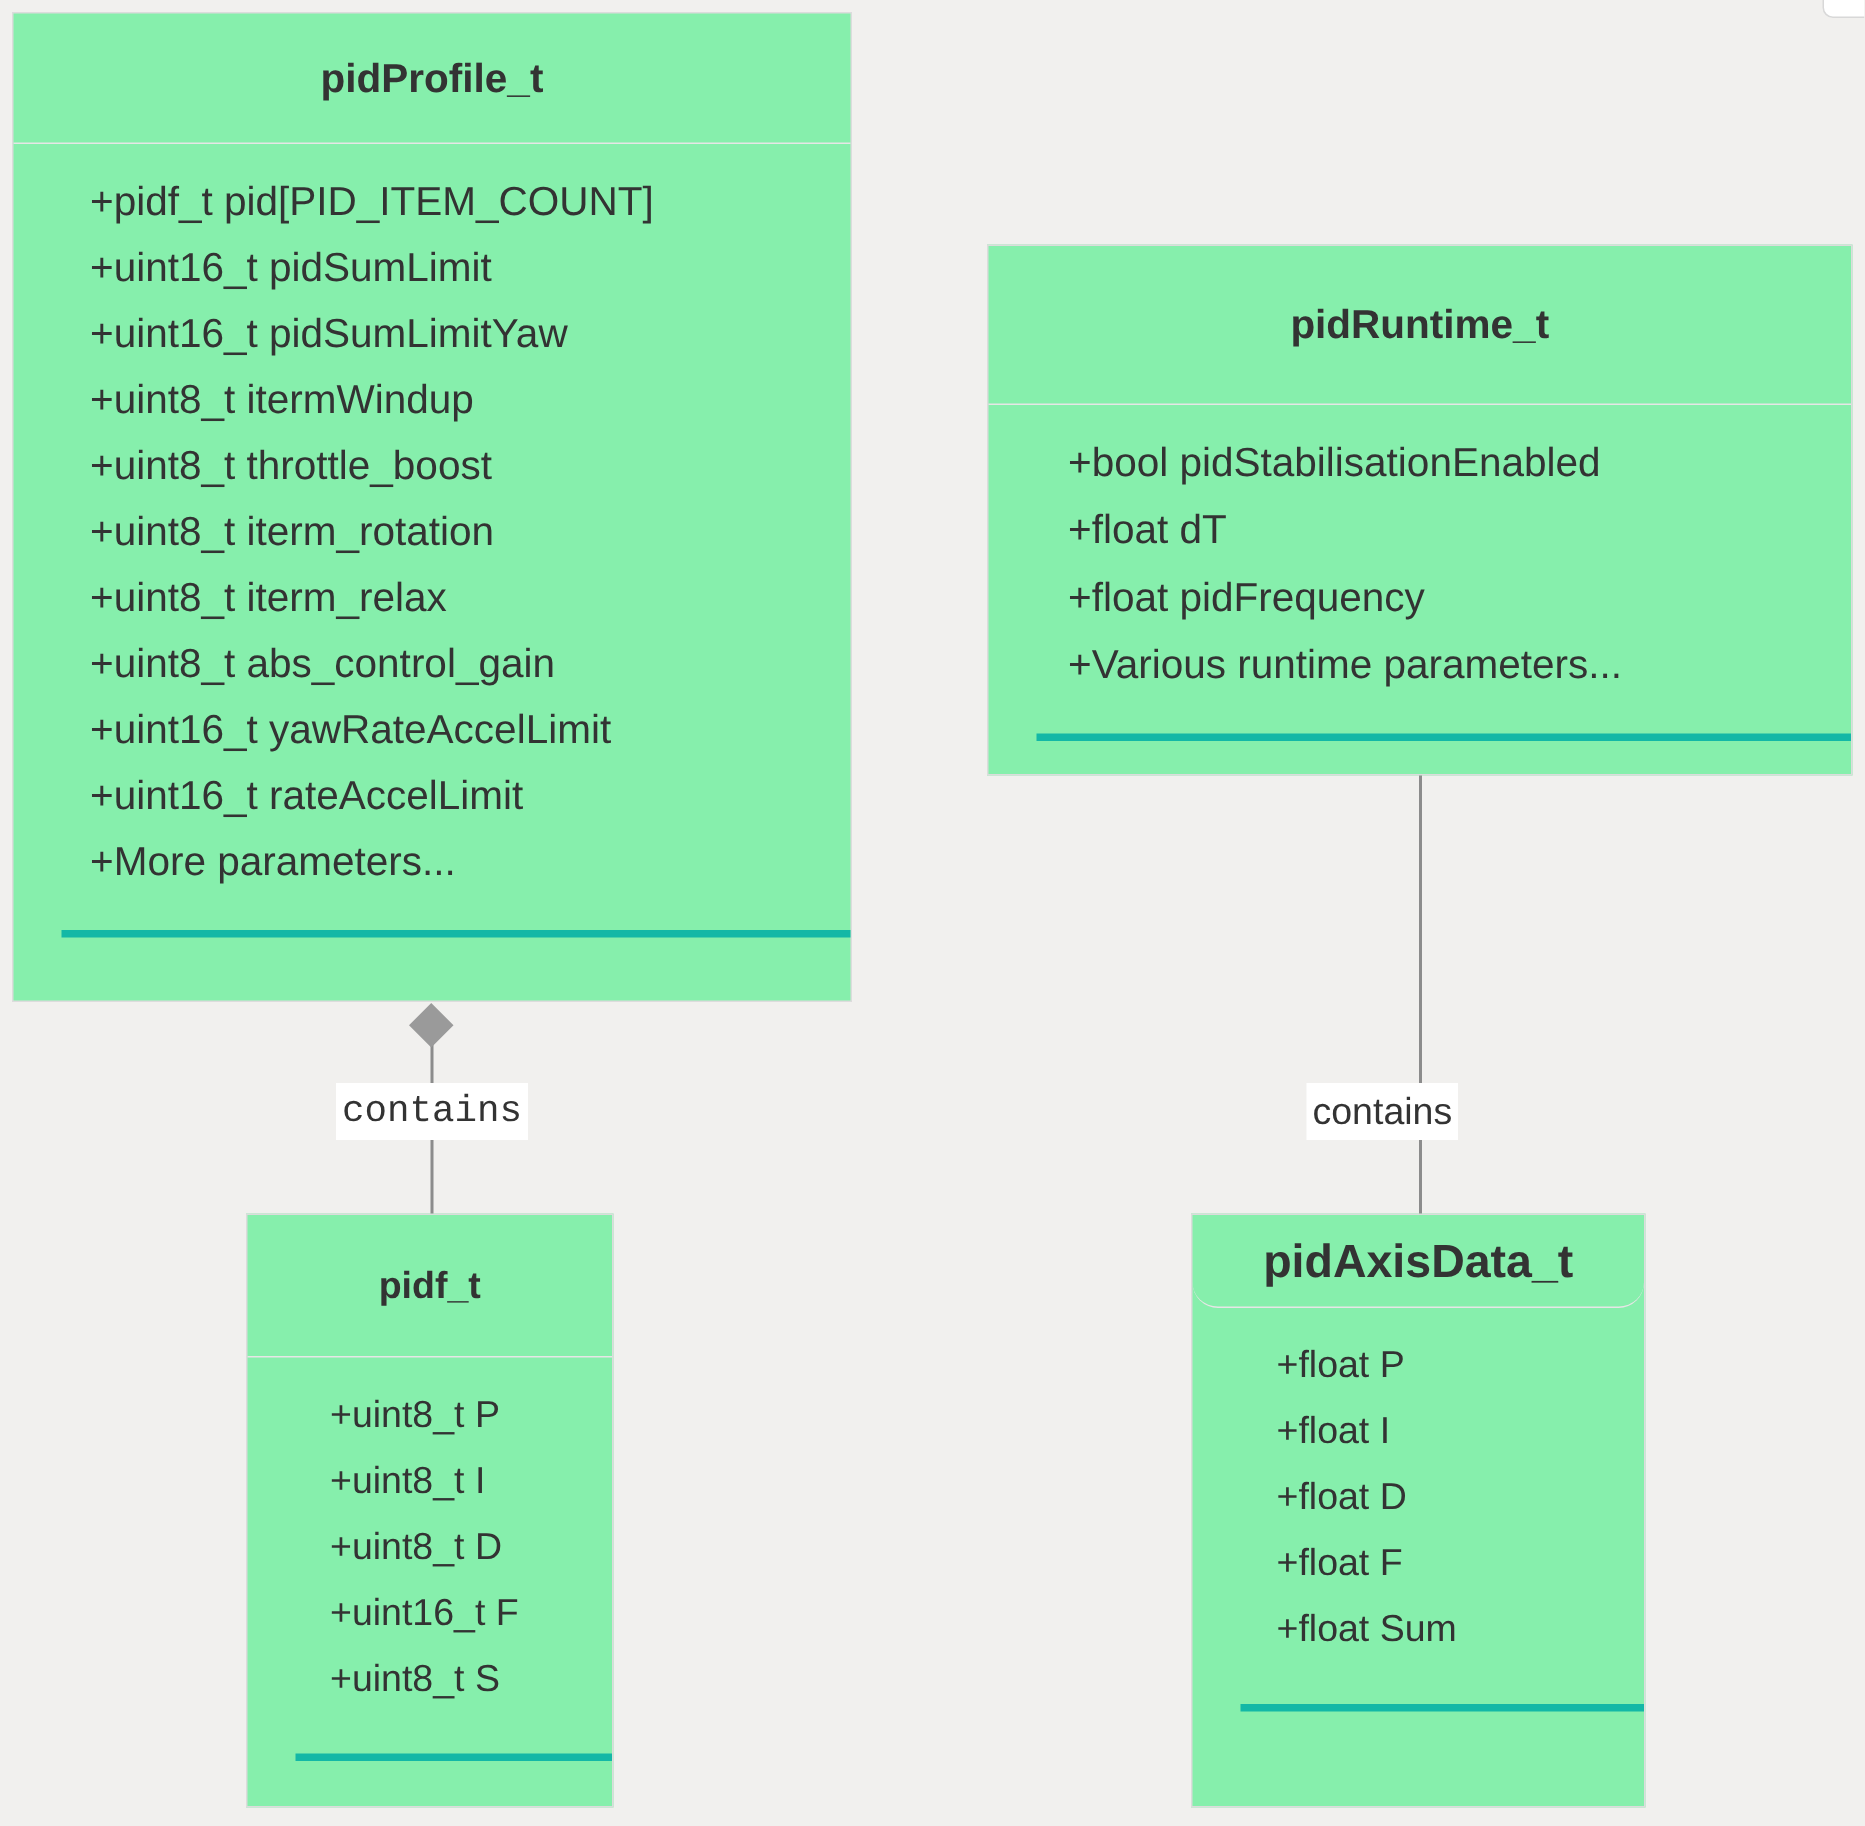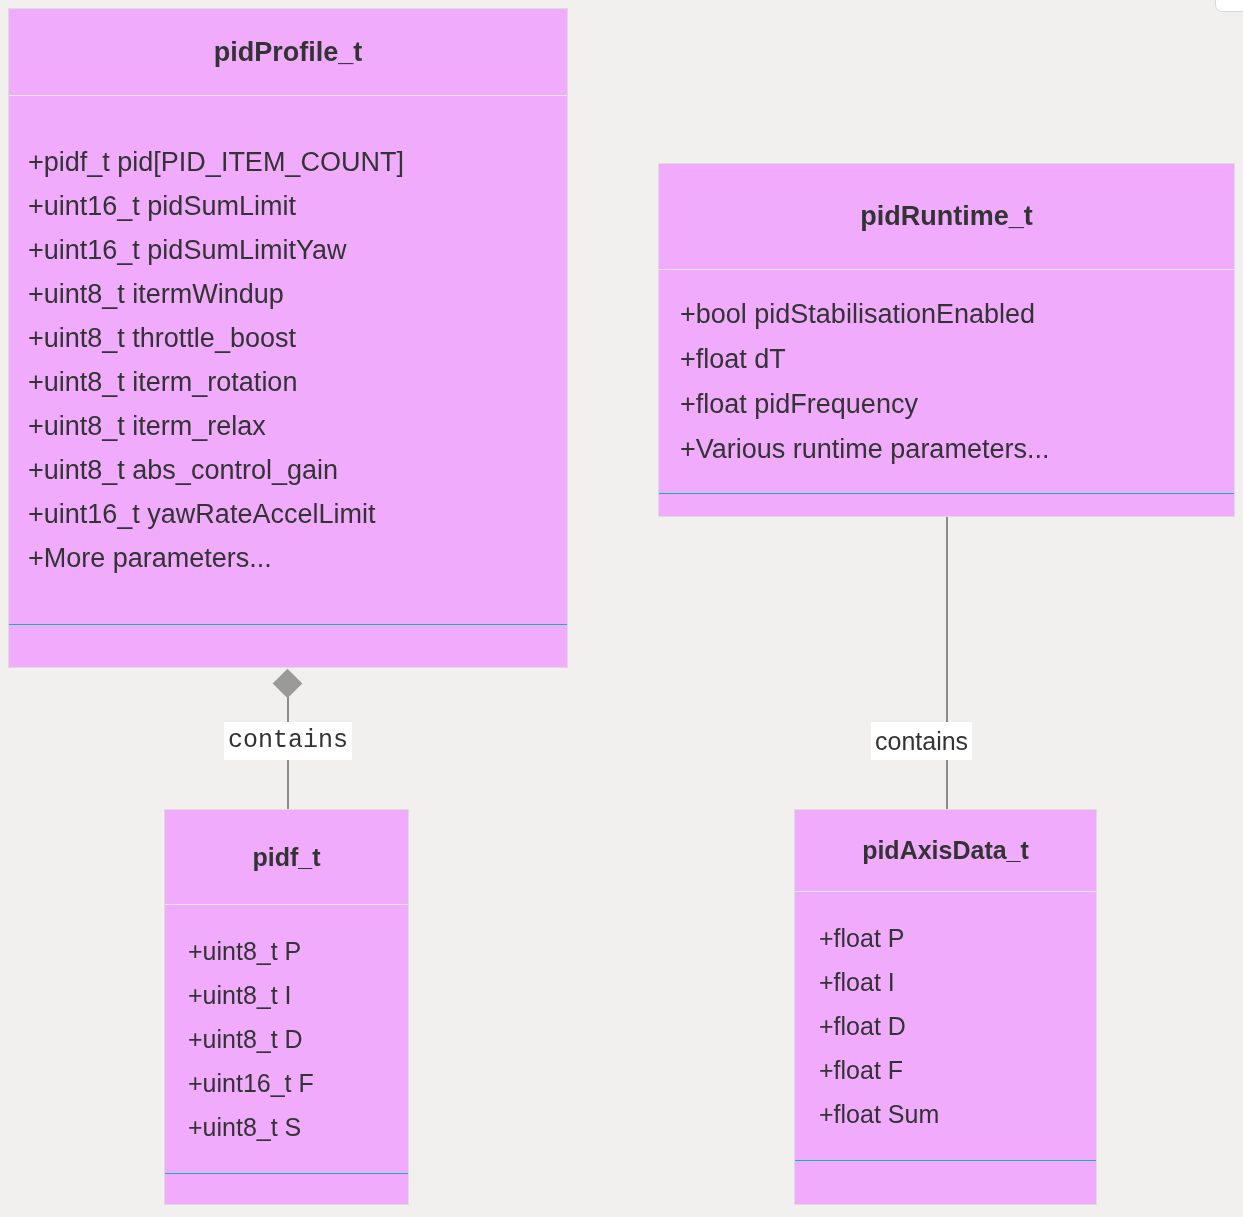--- a/index.html
+++ b/index.html
@@ -16,41 +16,42 @@
     position: relative;
     width: 1243px;
     height: 1217px;
     background: #f1f0ee;
     overflow: hidden;
   }
 
   
   .umlclass {
     position: absolute;
-    background: #f0abfc;
+    background: #86efac;
     border: 1px solid #dcdcdc;
     box-sizing: border-box;
   }
   .uml-title {
     text-align: center;
     font-weight: bold;
     color: #333333;
     border-bottom: 1px solid #e6e6e6;
     box-sizing: border-box;
     display: flex;
     align-items: center;
     justify-content: center;
   }
   .uml-attrs {
-    border-bottom: 1px solid #14b8a6;
+    border-bottom: 5px solid #14b8a6;
     box-sizing: border-box;
     color: #333333;
     display: flex;
     flex-direction: column;
-    justify-content: center;
+    justify-content: flex-start;
+    margin-left: 32px;
   }
   .uml-attrs .attr {
     white-space: pre;
     color: #333333;
   }
   .uml-methods {
     box-sizing: border-box;
   }
 
   
@@ -123,22 +124,23 @@
   }
 
   
   #box-pidaxisdata {
     left: 794px;
     top: 809px;
     width: 303px;
     height: 396px;
   }
   #box-pidaxisdata .uml-title {
-    height: 82px;
-    font-size: 25px;
+    height: 62px;
+    font-size: 31px;
+    border-radius: 17px;
   }
   #box-pidaxisdata .uml-attrs {
     height: 269px;
     padding: 16px 0 16px 24px;
   }
   #box-pidaxisdata .uml-attrs .attr {
     font-size: 25px;
     line-height: 44px;
   }
   #box-pidaxisdata .uml-methods {
@@ -198,20 +200,21 @@
     <div class="uml-attrs">
       <div class="attr">+pidf_t pid[PID_ITEM_COUNT]</div>
       <div class="attr">+uint16_t pidSumLimit</div>
       <div class="attr">+uint16_t pidSumLimitYaw</div>
       <div class="attr">+uint8_t itermWindup</div>
       <div class="attr">+uint8_t throttle_boost</div>
       <div class="attr">+uint8_t iterm_rotation</div>
       <div class="attr">+uint8_t iterm_relax</div>
       <div class="attr">+uint8_t abs_control_gain</div>
       <div class="attr">+uint16_t yawRateAccelLimit</div>
+      <div class="attr">+uint16_t rateAccelLimit</div>
       <div class="attr">+More parameters...</div>
     </div>
     <div class="uml-methods"></div>
   </div>
 
   <div class="umlclass" id="box-pidruntime">
     <div class="uml-title">pidRuntime_t</div>
     <div class="uml-attrs">
       <div class="attr">+bool pidStabilisationEnabled</div>
       <div class="attr">+float dT</div>

